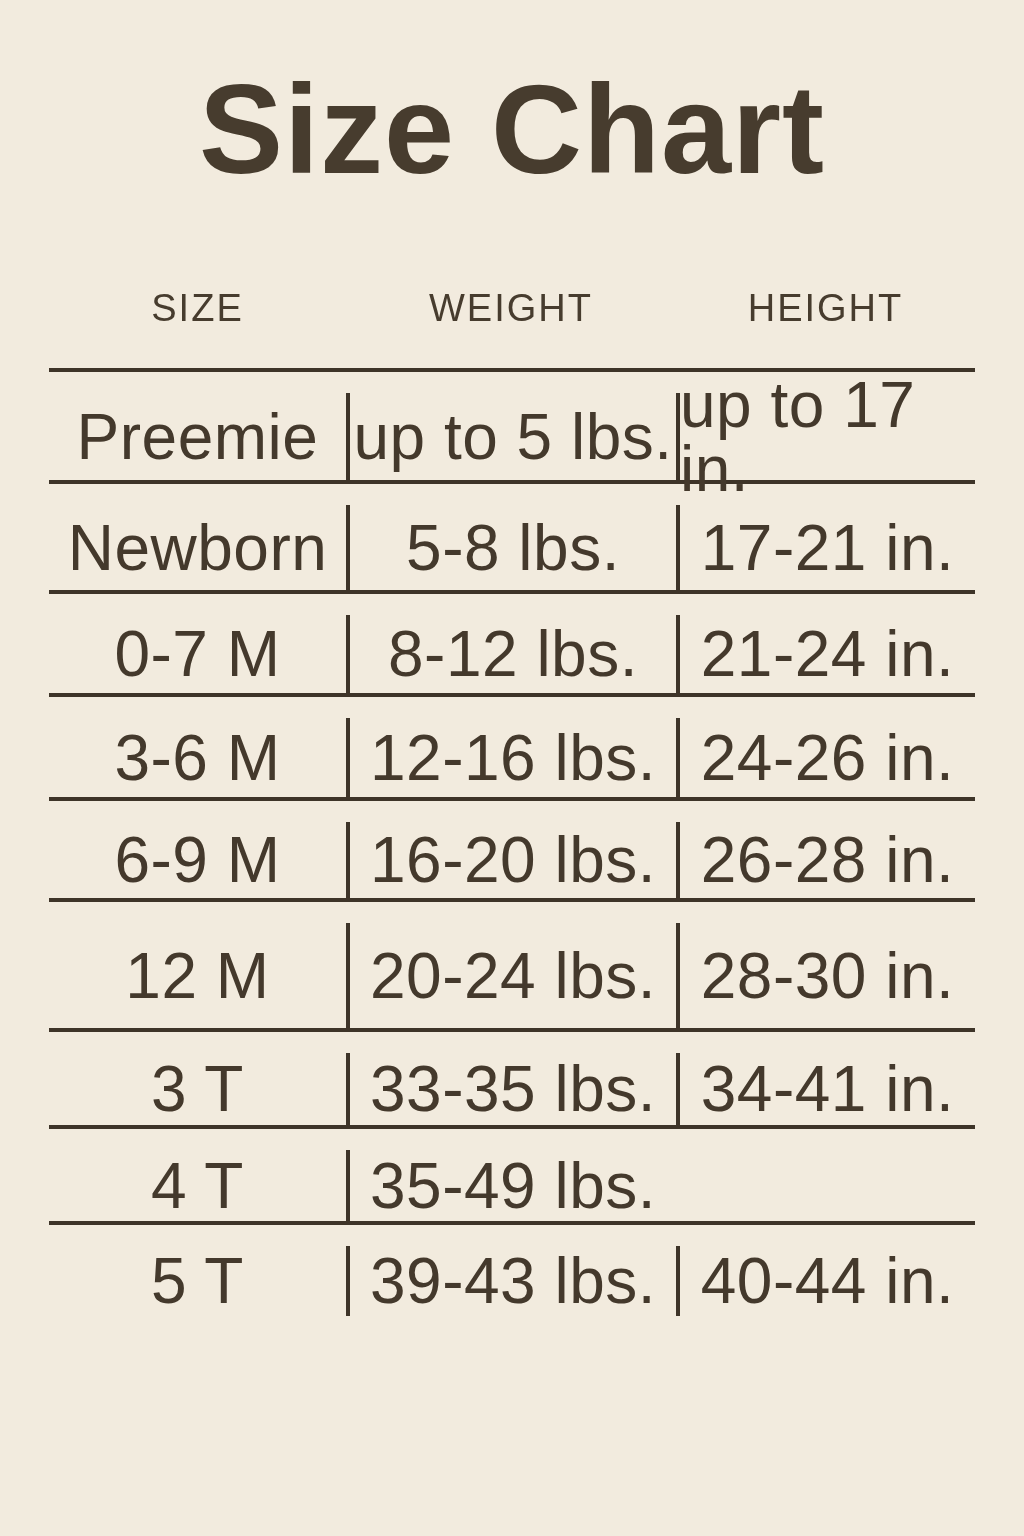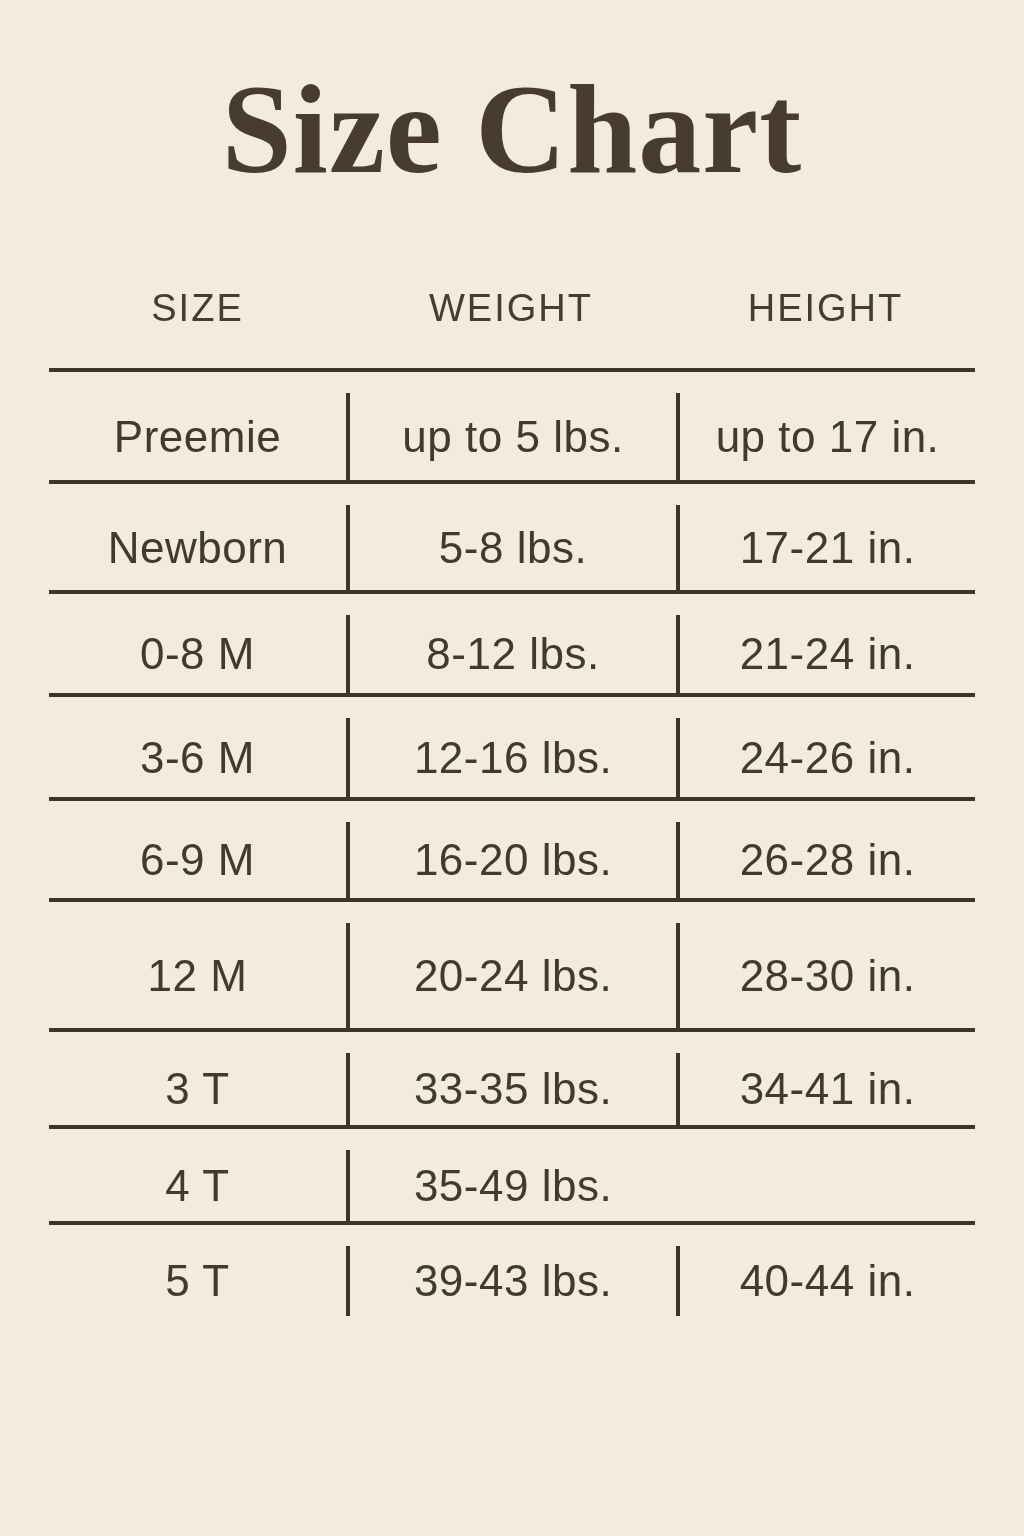--- a/index.html
+++ b/index.html
@@ -14,21 +14,21 @@
     background:var(--bg);
     font-family:"Liberation Sans","DejaVu Sans",sans-serif;
     color:var(--text);
     position:relative;
     overflow:hidden;
   }
   .title{
     position:absolute;
     top:58px;left:0;width:1024px;
     text-align:center;
-    font-family:Liberation Serif, serif;
+    font-family:Liberation Sans, sans-serif;
     font-weight:bold;
     font-size:126px;
     line-height:1.15;
     letter-spacing:1px;
     color:var(--title);
   }
   .header-row{
     position:absolute;
     top:253px;left:49px;width:926px;height:110px;
     display:flex;
@@ -54,21 +54,21 @@
   .trow:nth-of-type(4){height:104px;}
   .trow:nth-of-type(5){height:101px;}
   .trow:nth-of-type(6){height:130px;}
   .trow:nth-of-type(7){height:97px;}
   .trow:nth-of-type(8){height:96px;}
   .trow:nth-of-type(9){height:95px;}
   .trow:nth-of-type(10){height:94px;}
   .trow:nth-of-type(11){height:86px;}
   .cell{
     display:flex;align-items:center;justify-content:center;
-    font-size:44px;
+    font-size:64px;
     line-height:1;
     color:var(--text);
     letter-spacing:0.5px;
     margin-top:21px;
   }
   .c-size{width:297px;}
   .c-weight{width:330px;border-left:4px solid var(--line);}
   .c-height{width:299px;border-left:4px solid var(--line);}
 </style>
 </head>
@@ -87,21 +87,21 @@
     <div class="cell c-size">Preemie</div>
     <div class="cell c-weight">up to 5 lbs.</div>
     <div class="cell c-height">up to 17 in.</div>
   </div>
   <div class="trow">
     <div class="cell c-size">Newborn</div>
     <div class="cell c-weight">5-8 lbs.</div>
     <div class="cell c-height">17-21 in.</div>
   </div>
   <div class="trow">
-    <div class="cell c-size">0-8 M</div>
+    <div class="cell c-size">0-7 M</div>
     <div class="cell c-weight">8-12 lbs.</div>
     <div class="cell c-height">21-24 in.</div>
   </div>
   <div class="trow">
     <div class="cell c-size">3-6 M</div>
     <div class="cell c-weight">12-16 lbs.</div>
     <div class="cell c-height">24-26 in.</div>
   </div>
   <div class="trow">
     <div class="cell c-size">6-9 M</div>

